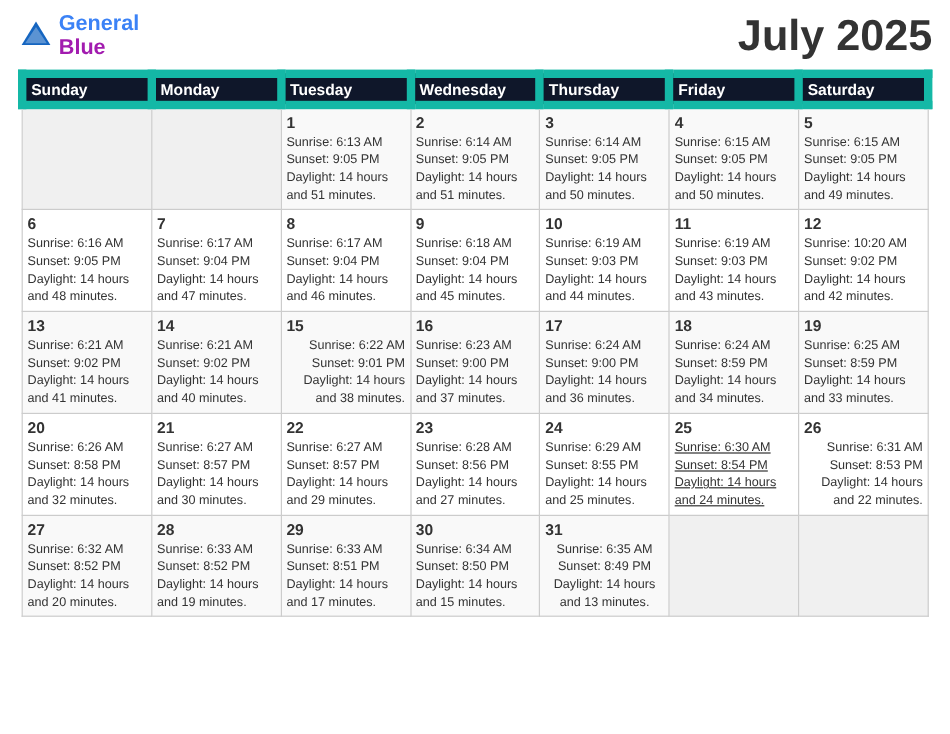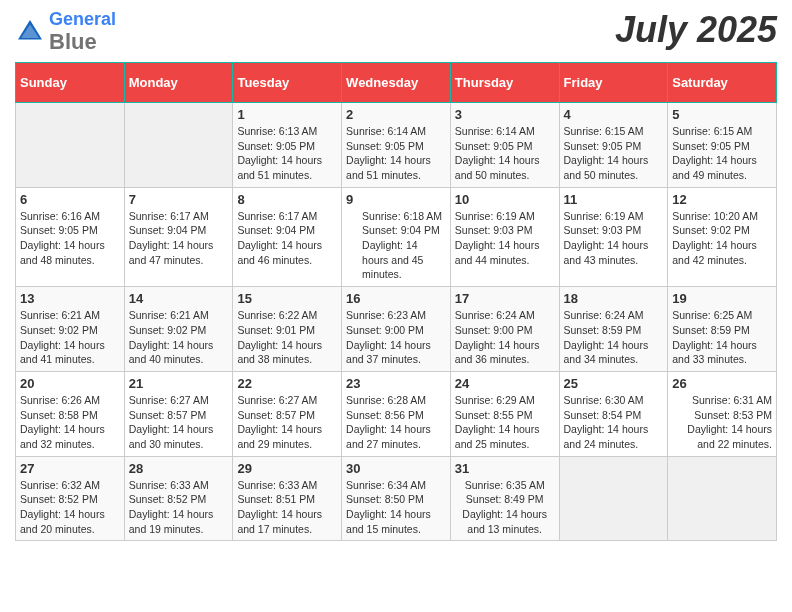--- a/index.html
+++ b/index.html
@@ -25,55 +25,54 @@
       display: flex;
       flex-direction: column;
       line-height: 1.1;
     }
     .logo-general {
       font-size: 18px;
       font-weight: bold;
       color: #3b82f6;
     }
     .logo-blue {
-      font-size: 22px;
-      font-weight: bold;
-      color: #737373;
+      font-size: 18px;
+      font-weight: bold;
+      color: #a21caf;
     }
     .logo-icon {
       width: 30px;
       height: 30px;
     }
     .title-block {
       text-align: center;
-      font-style: italic;
     }
     .month-year {
       font-size: 36px;
       font-weight: bold;
       color: #333;
       line-height: 1.1;
     }
     .location {
       font-size: 16px;
       color: #555;
     }
     table {
       width: 100%;
       border-collapse: collapse;
       table-layout: fixed;
     }
     thead th {
-      background-color: #ef4444;
+      background-color: #0f172a;
       color: #fff;
       font-size: 13px;
       font-weight: bold;
-      padding: 12px 4px;
+      padding: 2px 4px;
       text-align: left;
-      border: 1px solid #14b8a6;
+      border: 7px solid #14b8a6;
     }
     tbody td {
       border: 1px solid #ccc;
       vertical-align: top;
       padding: 4px 4px;
       font-size: 11px;
       color: #333;
       height: 82px;
       background: #fff;
     }
@@ -175,21 +174,21 @@
 Daylight: 14 hours and 47 minutes.</div>
         </td>
         <td>
           <span class="day-num">8</span>
           <div class="cell-info" style="white-space: pre-line;">Sunrise: 6:17 AM
 Sunset: 9:04 PM
 Daylight: 14 hours and 46 minutes.</div>
         </td>
         <td>
           <span class="day-num">9</span>
-          <div class="cell-info" style="white-space: pre-line; margin-left: 16px;">Sunrise: 6:18 AM
+          <div class="cell-info" style="white-space: pre-line;">Sunrise: 6:18 AM
 Sunset: 9:04 PM
 Daylight: 14 hours and 45 minutes.</div>
         </td>
         <td>
           <span class="day-num">10</span>
           <div class="cell-info" style="white-space: pre-line;">Sunrise: 6:19 AM
 Sunset: 9:03 PM
 Daylight: 14 hours and 44 minutes.</div>
         </td>
         <td>
@@ -213,21 +212,21 @@
 Daylight: 14 hours and 41 minutes.</div>
         </td>
         <td>
           <span class="day-num">14</span>
           <div class="cell-info" style="white-space: pre-line;">Sunrise: 6:21 AM
 Sunset: 9:02 PM
 Daylight: 14 hours and 40 minutes.</div>
         </td>
         <td>
           <span class="day-num">15</span>
-          <div class="cell-info" style="white-space: pre-line;">Sunrise: 6:22 AM
+          <div class="cell-info" style="white-space: pre-line; text-align: right;">Sunrise: 6:22 AM
 Sunset: 9:01 PM
 Daylight: 14 hours and 38 minutes.</div>
         </td>
         <td>
           <span class="day-num">16</span>
           <div class="cell-info" style="white-space: pre-line;">Sunrise: 6:23 AM
 Sunset: 9:00 PM
 Daylight: 14 hours and 37 minutes.</div>
         </td>
         <td>
@@ -275,21 +274,21 @@
 Daylight: 14 hours and 27 minutes.</div>
         </td>
         <td>
           <span class="day-num">24</span>
           <div class="cell-info" style="white-space: pre-line;">Sunrise: 6:29 AM
 Sunset: 8:55 PM
 Daylight: 14 hours and 25 minutes.</div>
         </td>
         <td>
           <span class="day-num">25</span>
-          <div class="cell-info" style="white-space: pre-line;">Sunrise: 6:30 AM
+          <div class="cell-info" style="white-space: pre-line; text-decoration: underline;">Sunrise: 6:30 AM
 Sunset: 8:54 PM
 Daylight: 14 hours and 24 minutes.</div>
         </td>
         <td>
           <span class="day-num">26</span>
           <div class="cell-info" style="white-space: pre-line; text-align: right;">Sunrise: 6:31 AM
 Sunset: 8:53 PM
 Daylight: 14 hours and 22 minutes.</div>
         </td>
       </tr>

